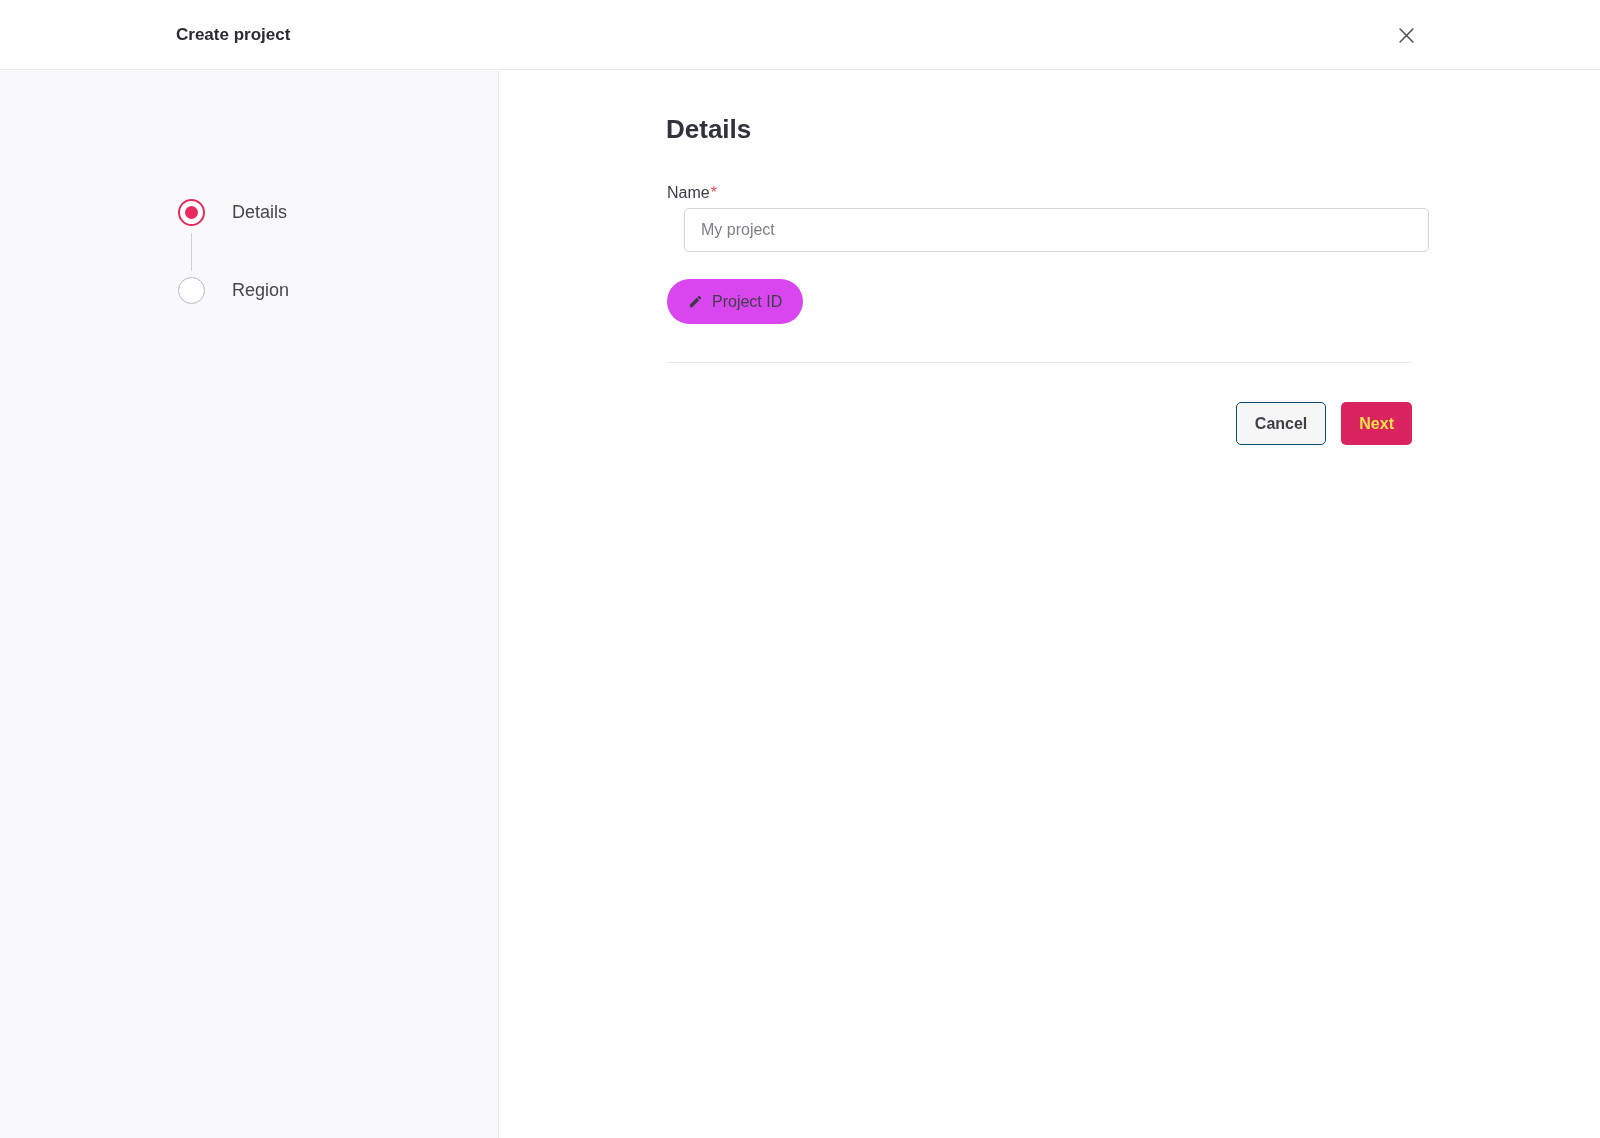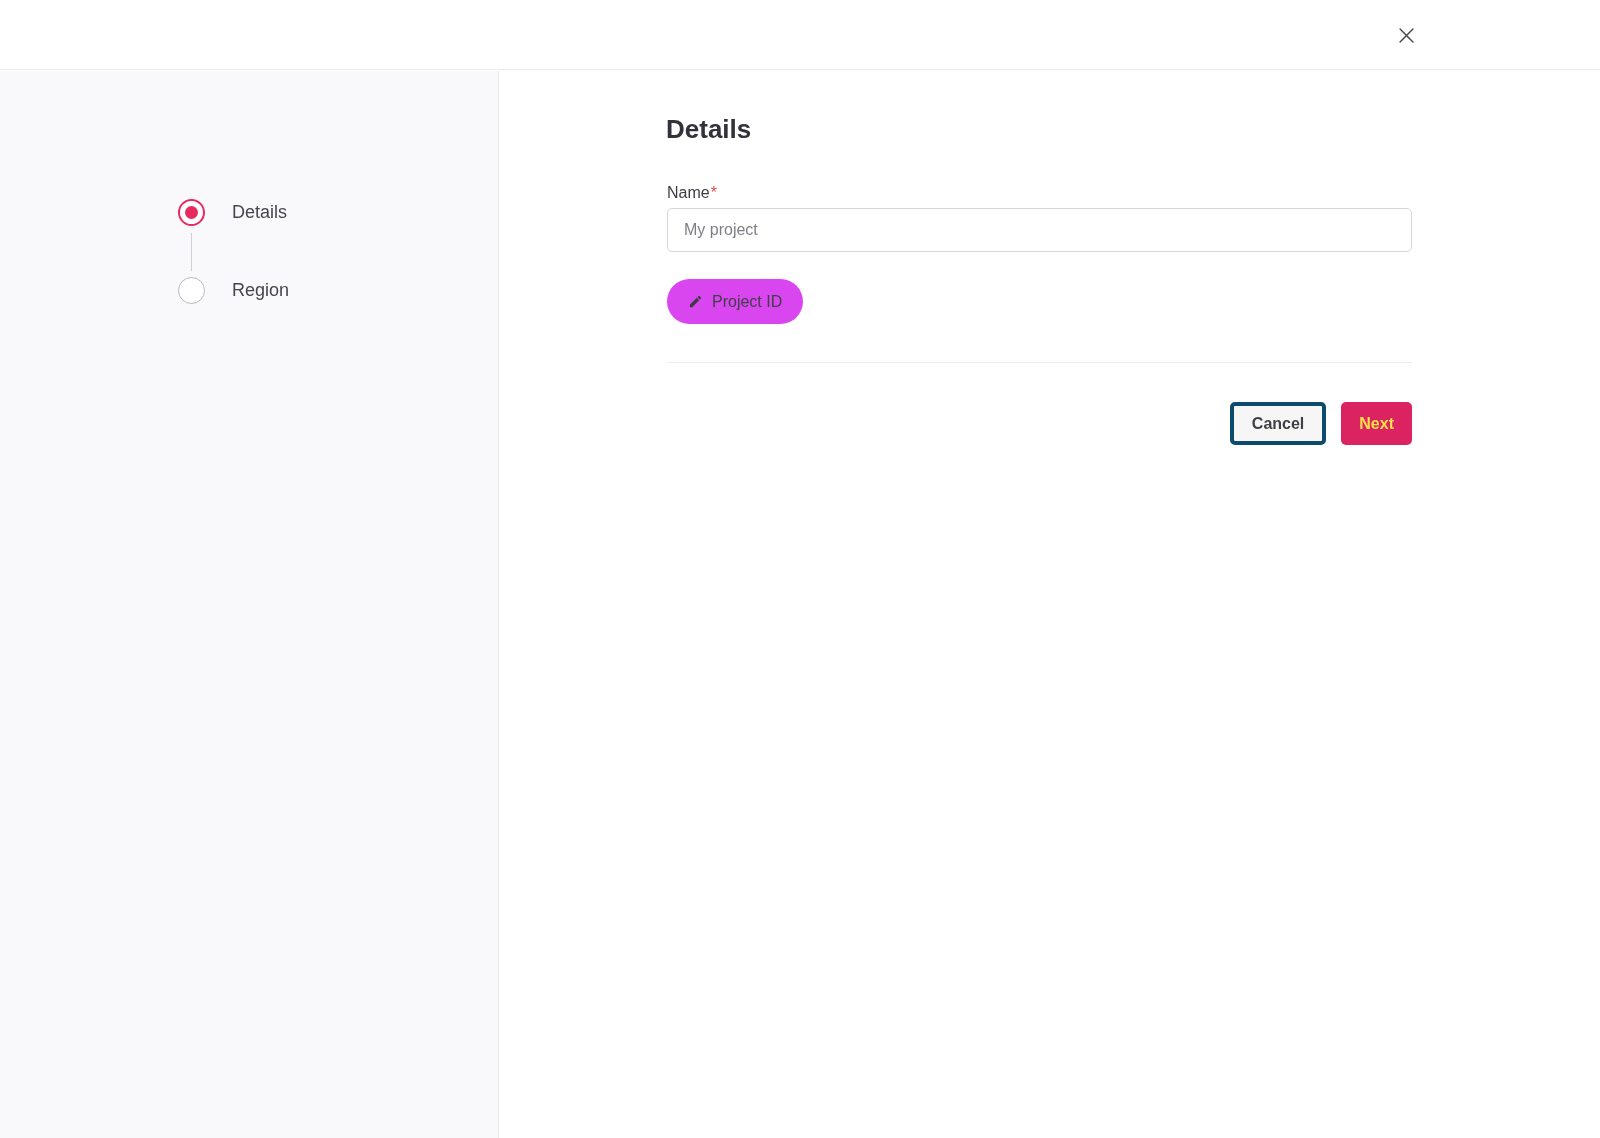--- a/index.html
+++ b/index.html
@@ -53,21 +53,21 @@
   .section-heading {
     position: absolute; left: 666px; top: 114px; margin: 0;
     font-size: 26px; font-weight: 600; color: #32323a;
   }
   .name-label {
     position: absolute; left: 667px; top: 184px;
     font-size: 16px; color: #3c3c44;
   }
   .req { color: #e5484d; margin-left: 1px; }
   .name-input {
-    position: absolute; left: 667px; top: 208px; width: 745px; height: 44px;
+    position: absolute; left: 684px; top: 208px; width: 745px; height: 44px;
     border: 1px solid #d5d5da; border-radius: 5px; padding: 0 16px;
     font-size: 16px; color: #33333a; font-family: inherit; background: #fff;
     outline: none;
   }
   .name-input::placeholder { color: #7e7e87; opacity: 1; }
   .chip {
     position: absolute; left: 667px; top: 279px; height: 45px;
     display: inline-flex; align-items: center; gap: 9px; padding: 0 21px;
     background: #d946ef; border: none; border-radius: 23px;
     font-size: 16px; color: #3f3f46; font-family: inherit; cursor: pointer;
@@ -78,29 +78,30 @@
   }
   .actions {
     position: absolute; left: 667px; top: 402px; width: 745px;
     display: flex; justify-content: flex-end; gap: 15px;
   }
   .btn {
     height: 43px; border-radius: 5px; padding: 0 18px;
     font-size: 16px; font-weight: 700; font-family: inherit; cursor: pointer;
     display: inline-flex; align-items: center;
   }
-  .btn-secondary { background: #f6f6f7; border: 4px solid #0c4a6e; color: #3f3f46; }
+  .btn-secondary { background: #f6f6f7; border: 1px solid #0c4a6e; color: #3f3f46; }
   .btn-primary   { background: #da2360; border: none; color: #fde047; }
 </style>
 </head>
 <body>
 
 <div class="app">
 
   <header class="header">
+    <h1 class="modal-title">Create project</h1>
     <button class="close-btn">
       <span style="display:flex;">
         <svg width="15" height="15" viewBox="0 0 14 14">
           <path d="M1 1l12 12M13 1L1 13" stroke="#4a4a50" stroke-width="1.4" stroke-linecap="round" fill="none"></path>
         </svg>
       </span>
     </button>
   </header>
 
   <aside class="sidebar">

